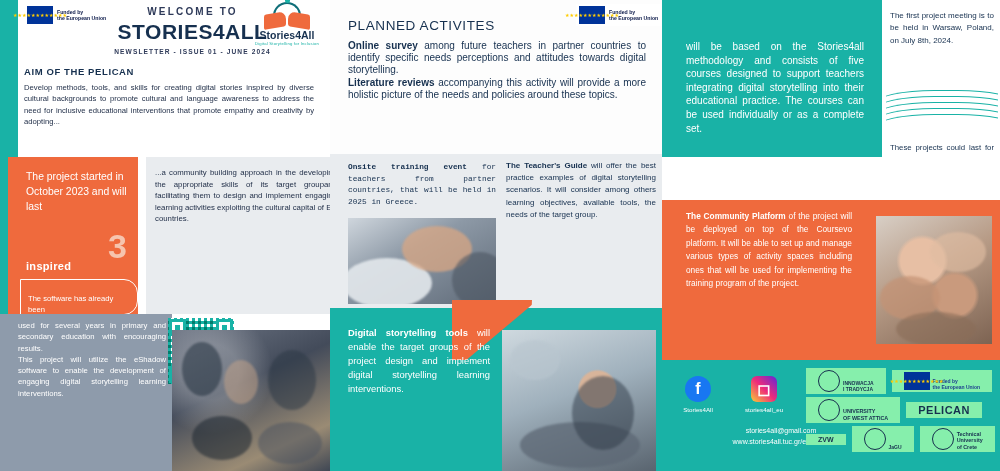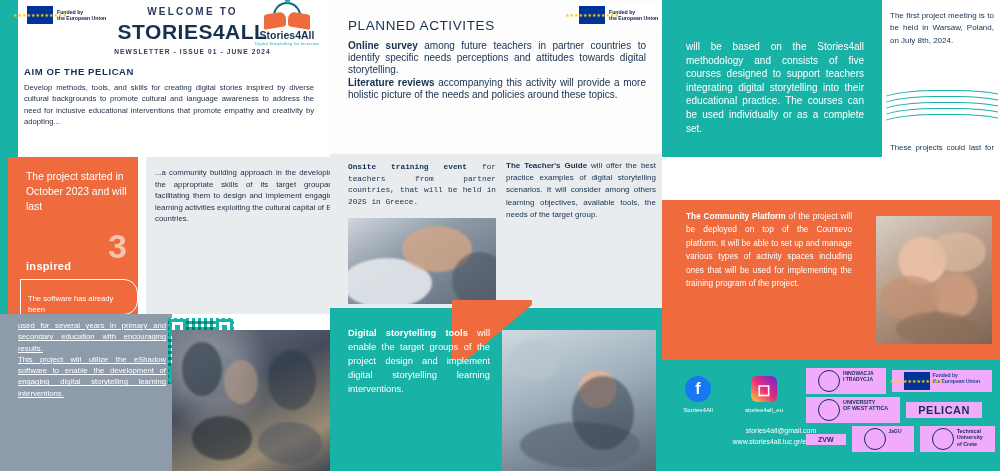--- a/index.html
+++ b/index.html
@@ -280,21 +280,21 @@
 
   .contact {
     position:absolute; left:676px; top:425px; width:210px;
     font-size:7px; line-height:11px; color:#ffffff; text-align:center;
   }
 
   .partners {
     position:absolute; left:806px; top:368px; width:190px;
   }
   .p-row { display:flex; align-items:center; gap:6px; margin-bottom:3px; }
-  .p-card { background:#f0abfc; padding:2px 12px; display:flex; align-items:flex-start; gap:3px; }
+  .p-card { background:#86efac; padding:2px 12px; display:flex; align-items:flex-end; gap:3px; }
   .p-seal {
     width:22px; height:22px; border-radius:50%; border:1.4px solid #16304f;
     flex:0 0 auto;
   }
   .p-txt { font-size:5px; line-height:6px; color:#16304f; font-weight:bold; }
   .p-blue { font-size:5px; line-height:6px; color:#1d3f8f; font-weight:bold; }
   .pelican { font-size:11px; font-weight:bold; color:#16304f; letter-spacing:0.5px; }
   .uwa { font-size:5.4px; color:#16304f; font-weight:bold; line-height:6.4px; }
   .tuc { font-size:5.4px; color:#16304f; font-weight:bold; line-height:6.4px; }
   .zvw { font-size:7px; font-weight:bold; color:#16304f; }
@@ -343,21 +343,21 @@
     <div class="big-3">3</div>
     <div class="eshadow">inspired</div>
     <div class="eshadow-note">The software has already been</div>
   </div>
 
   <div class="lightgrey-col">
     <div class="lightgrey-text just">...a community building approach in the developing the appropriate skills of its target groupand facilitating them to design and implement engaging learning activities exploiting the cultural capital of EU countries.</div>
   </div>
 
   <div class="grey-block">
-    <div class="grey-text just" style="white-space:pre-line;text-decoration:underline;">used for several years in primary and secondary education with encouraging results.
+    <div class="grey-text just" style="white-space:pre-line;">used for several years in primary and secondary education with encouraging results.
 This project will utilize the eShadow software to enable the development of engaging digital storytelling learning interventions.</div>
   </div>
 
   <div class="qr">
     <div class="fq tl">
         <i></i>
       </div>
     <div class="fq tr">
         <i></i>
       </div>

